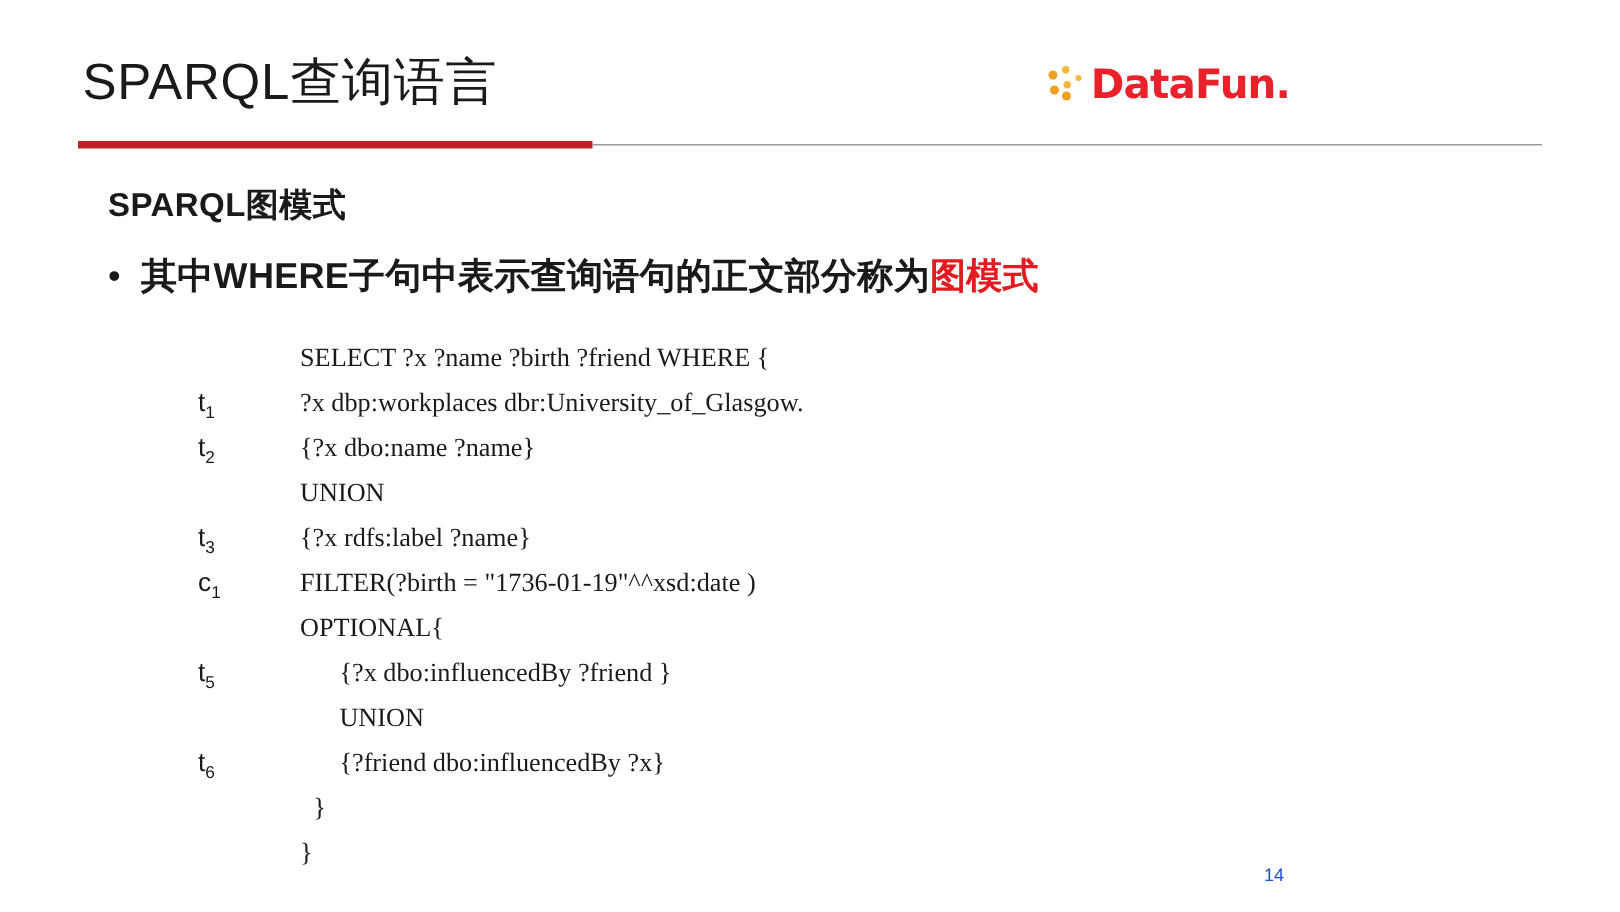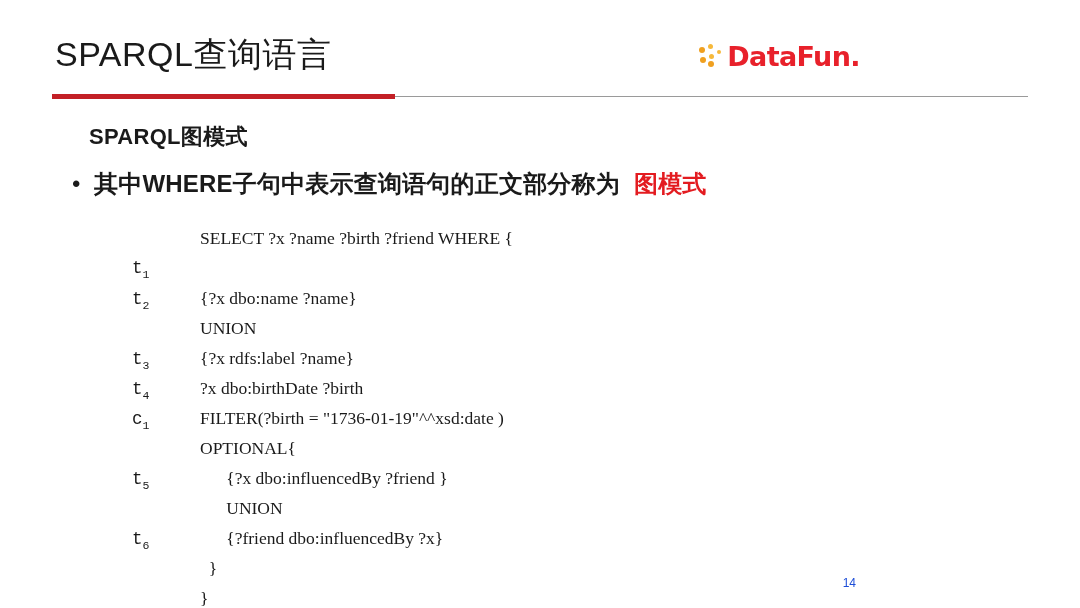--- a/index.html
+++ b/index.html
@@ -83,21 +83,20 @@
   }
   
   .section-heading {
     position: absolute;
     left: 72px;
     top: 122px;
     font-size: 22px;
     font-weight: 700;
     color: #1a1a1a;
     letter-spacing: 0.3px;
-    margin-left: 17px;
   }
   .bullet-row {
     position: absolute;
     left: 72px;
     top: 168px;
     display: flex;
     align-items: baseline;
     font-size: 24px;
     color: #1a1a1a;
   }
@@ -105,42 +104,41 @@
     width: 22px;
     font-size: 24px;
     line-height: 1;
   }
   .bullet-text {
     font-weight: 700;
     letter-spacing: 0.2px;
   }
   .bullet-text .accent {
     color: #e31b20;
-    margin-left: 14px;
   }
   
   .code-block {
     position: absolute;
     left: 132px;
     top: 228px;
     width: 700px;
     font-family: "Liberation Serif", serif;
     font-size: 17.5px;
     color: #1a1a1a;
   }
   .code-line {
     display: flex;
     align-items: baseline;
     height: 30px;
   }
   .code-label {
     width: 68px;
     flex: 0 0 68px;
     text-align: left;
-    font-family: Liberation Mono, monospace;
+    font-family: Liberation Sans, sans-serif;
     font-size: 17.5px;
     white-space: nowrap;
   }
   .code-label sub {
     font-size: 11.5px;
     vertical-align: sub;
   }
   .code-text {
     white-space: pre;
     font-family: "Liberation Serif", serif;
@@ -183,38 +181,35 @@
     <span class="bullet-text"><span>其中WHERE子句中表示查询语句的正文部分称为</span><span class="accent">图模式</span></span>
   </div>
 
   <div class="code-block" id="code-block">
       <div class="code-line">
         <span class="code-label"></span>
         <span class="code-text">SELECT ?x ?name ?birth ?friend WHERE {</span>
       </div>
       <div class="code-line">
         <span class="code-label">t<sub>1</sub></span>
+        <span class="code-text">?x dbp:workplaces dbr:University_of_Glasgow.</span>
       </div>
       <div class="code-line">
         <span class="code-label">t<sub>2</sub></span>
         <span class="code-text">{?x dbo:name ?name}</span>
       </div>
       <div class="code-line">
         <span class="code-label"></span>
         <span class="code-text">UNION</span>
       </div>
       <div class="code-line">
         <span class="code-label">t<sub>3</sub></span>
         <span class="code-text">{?x rdfs:label ?name}</span>
       </div>
       <div class="code-line">
-        <span class="code-label">t<sub>4</sub></span>
-        <span class="code-text">?x dbo:birthDate ?birth</span>
-      </div>
-      <div class="code-line">
         <span class="code-label">c<sub>1</sub></span>
         <span class="code-text">FILTER(?birth = "1736-01-19"^^xsd:date )</span>
       </div>
       <div class="code-line">
         <span class="code-label"></span>
         <span class="code-text">OPTIONAL{</span>
       </div>
       <div class="code-line">
         <span class="code-label">t<sub>5</sub></span>
         <span class="code-text">      {?x dbo:influencedBy ?friend }</span>

